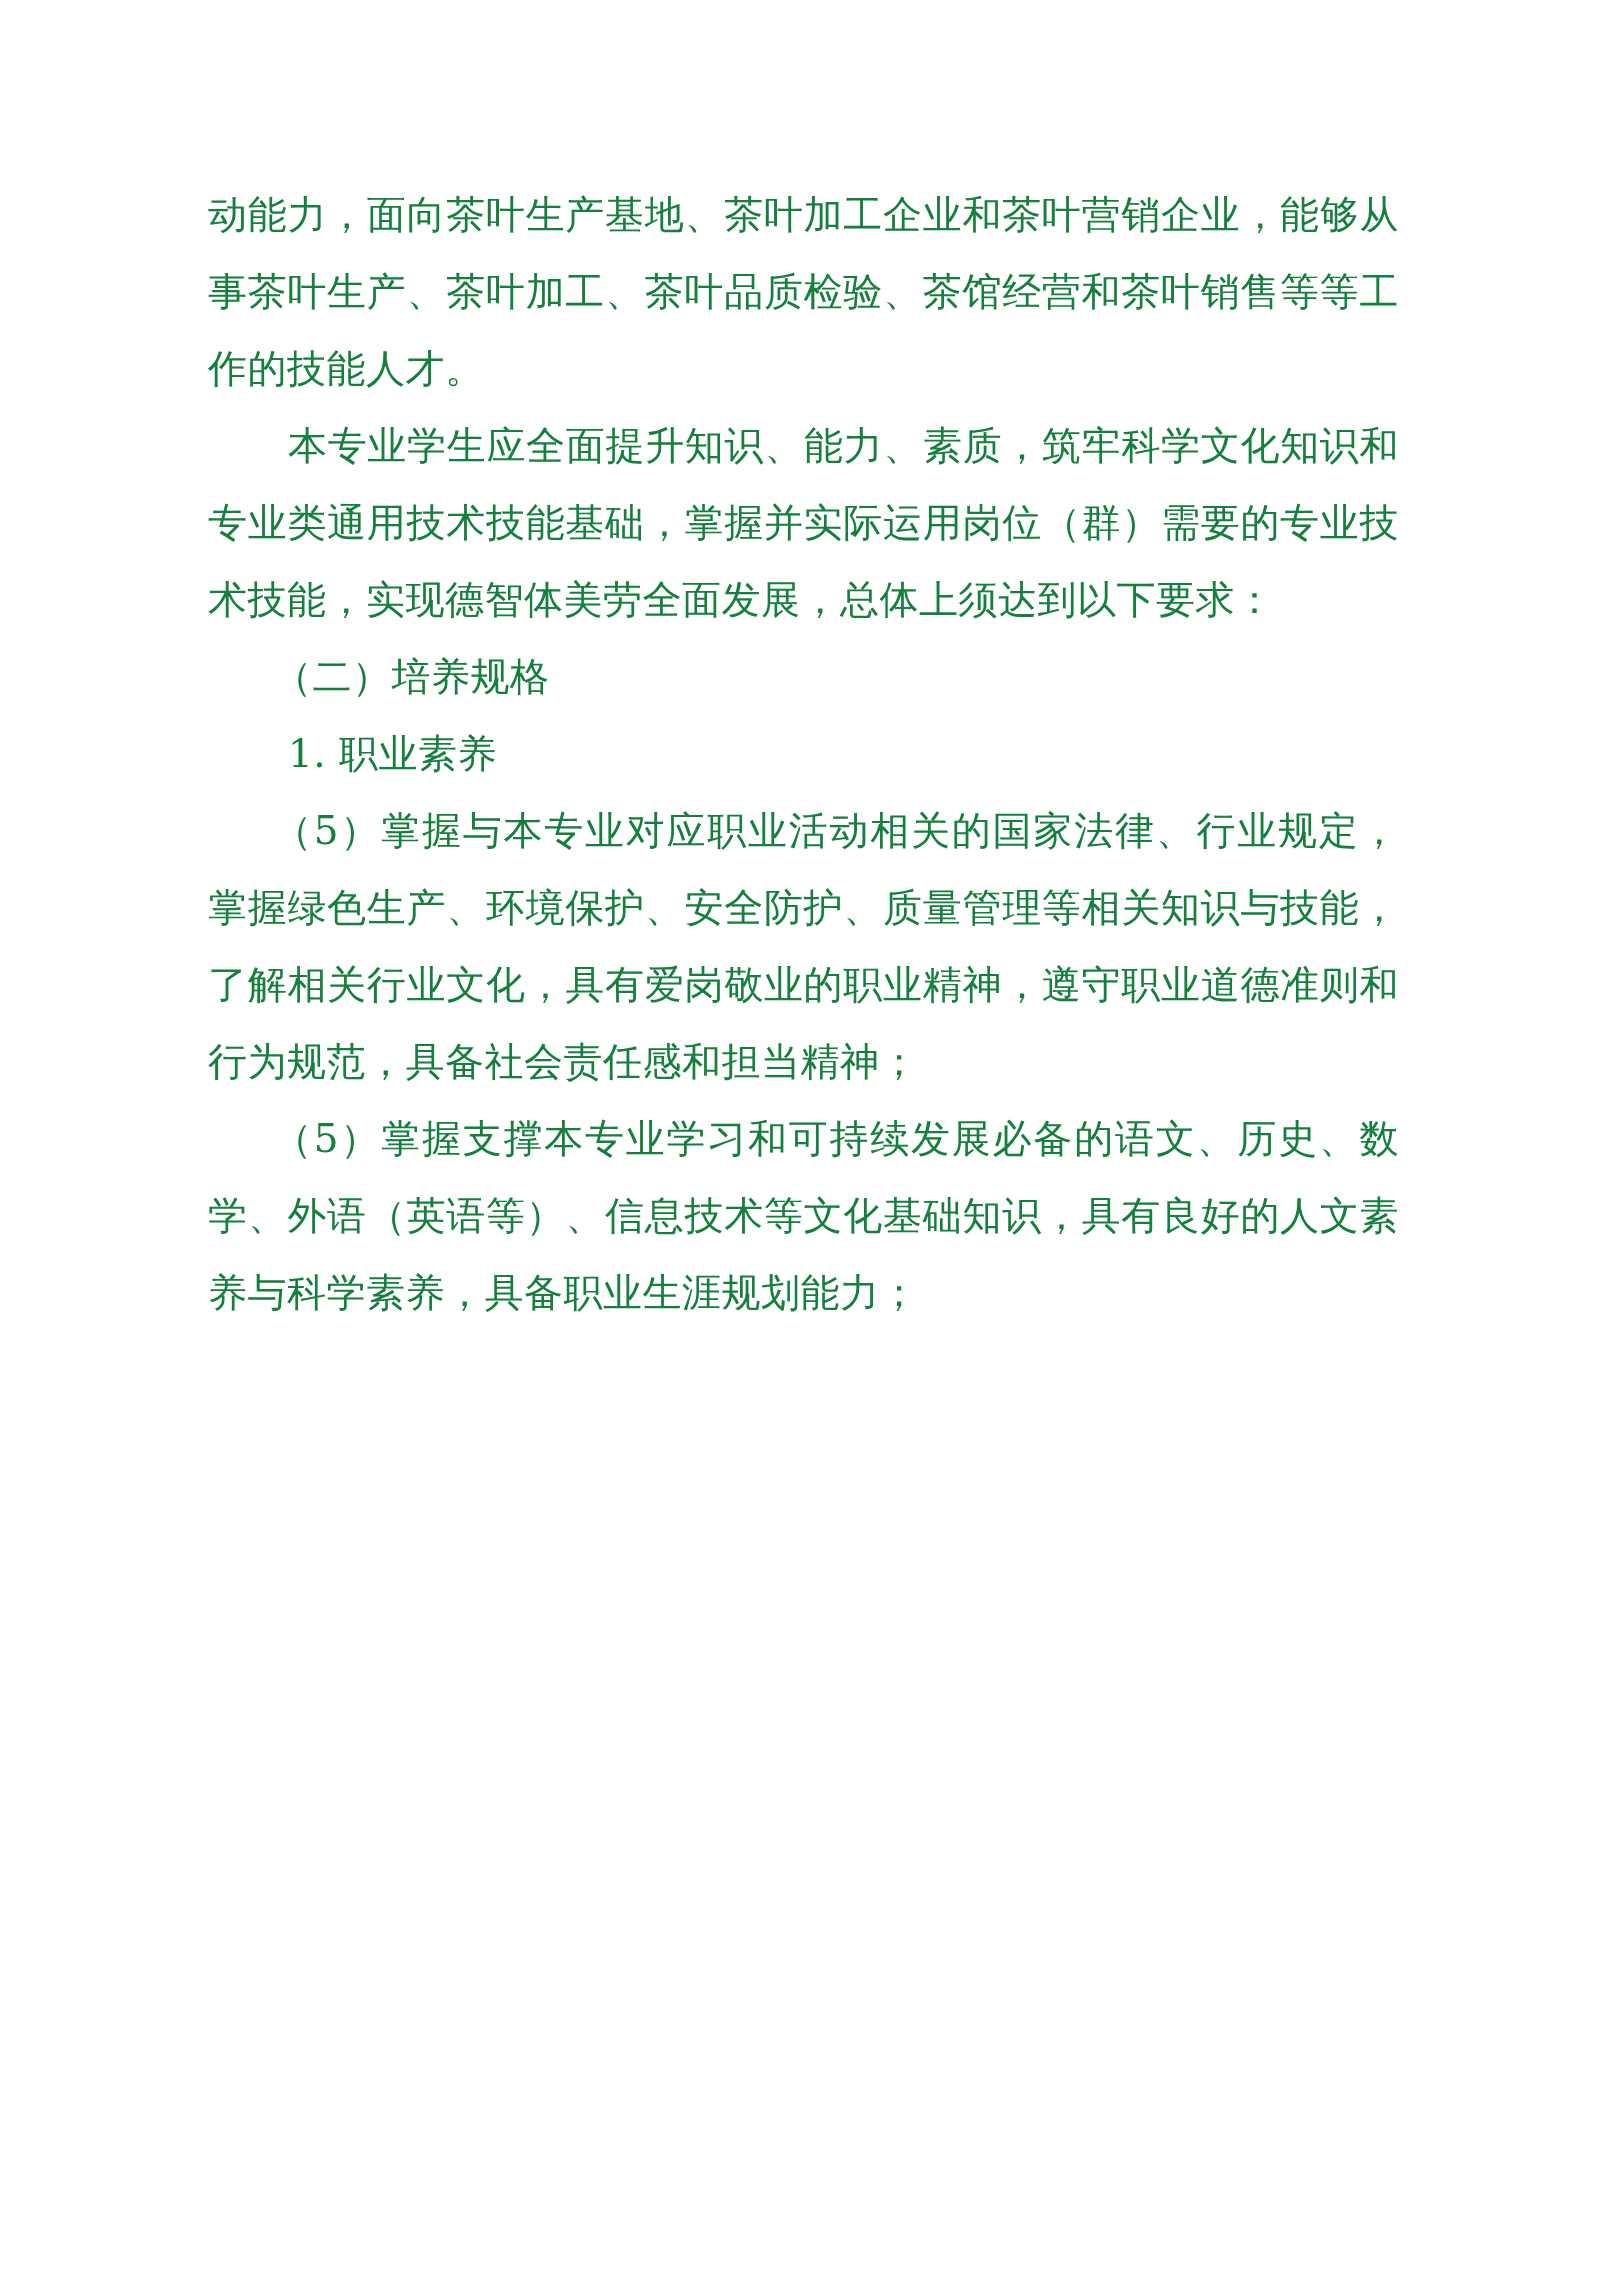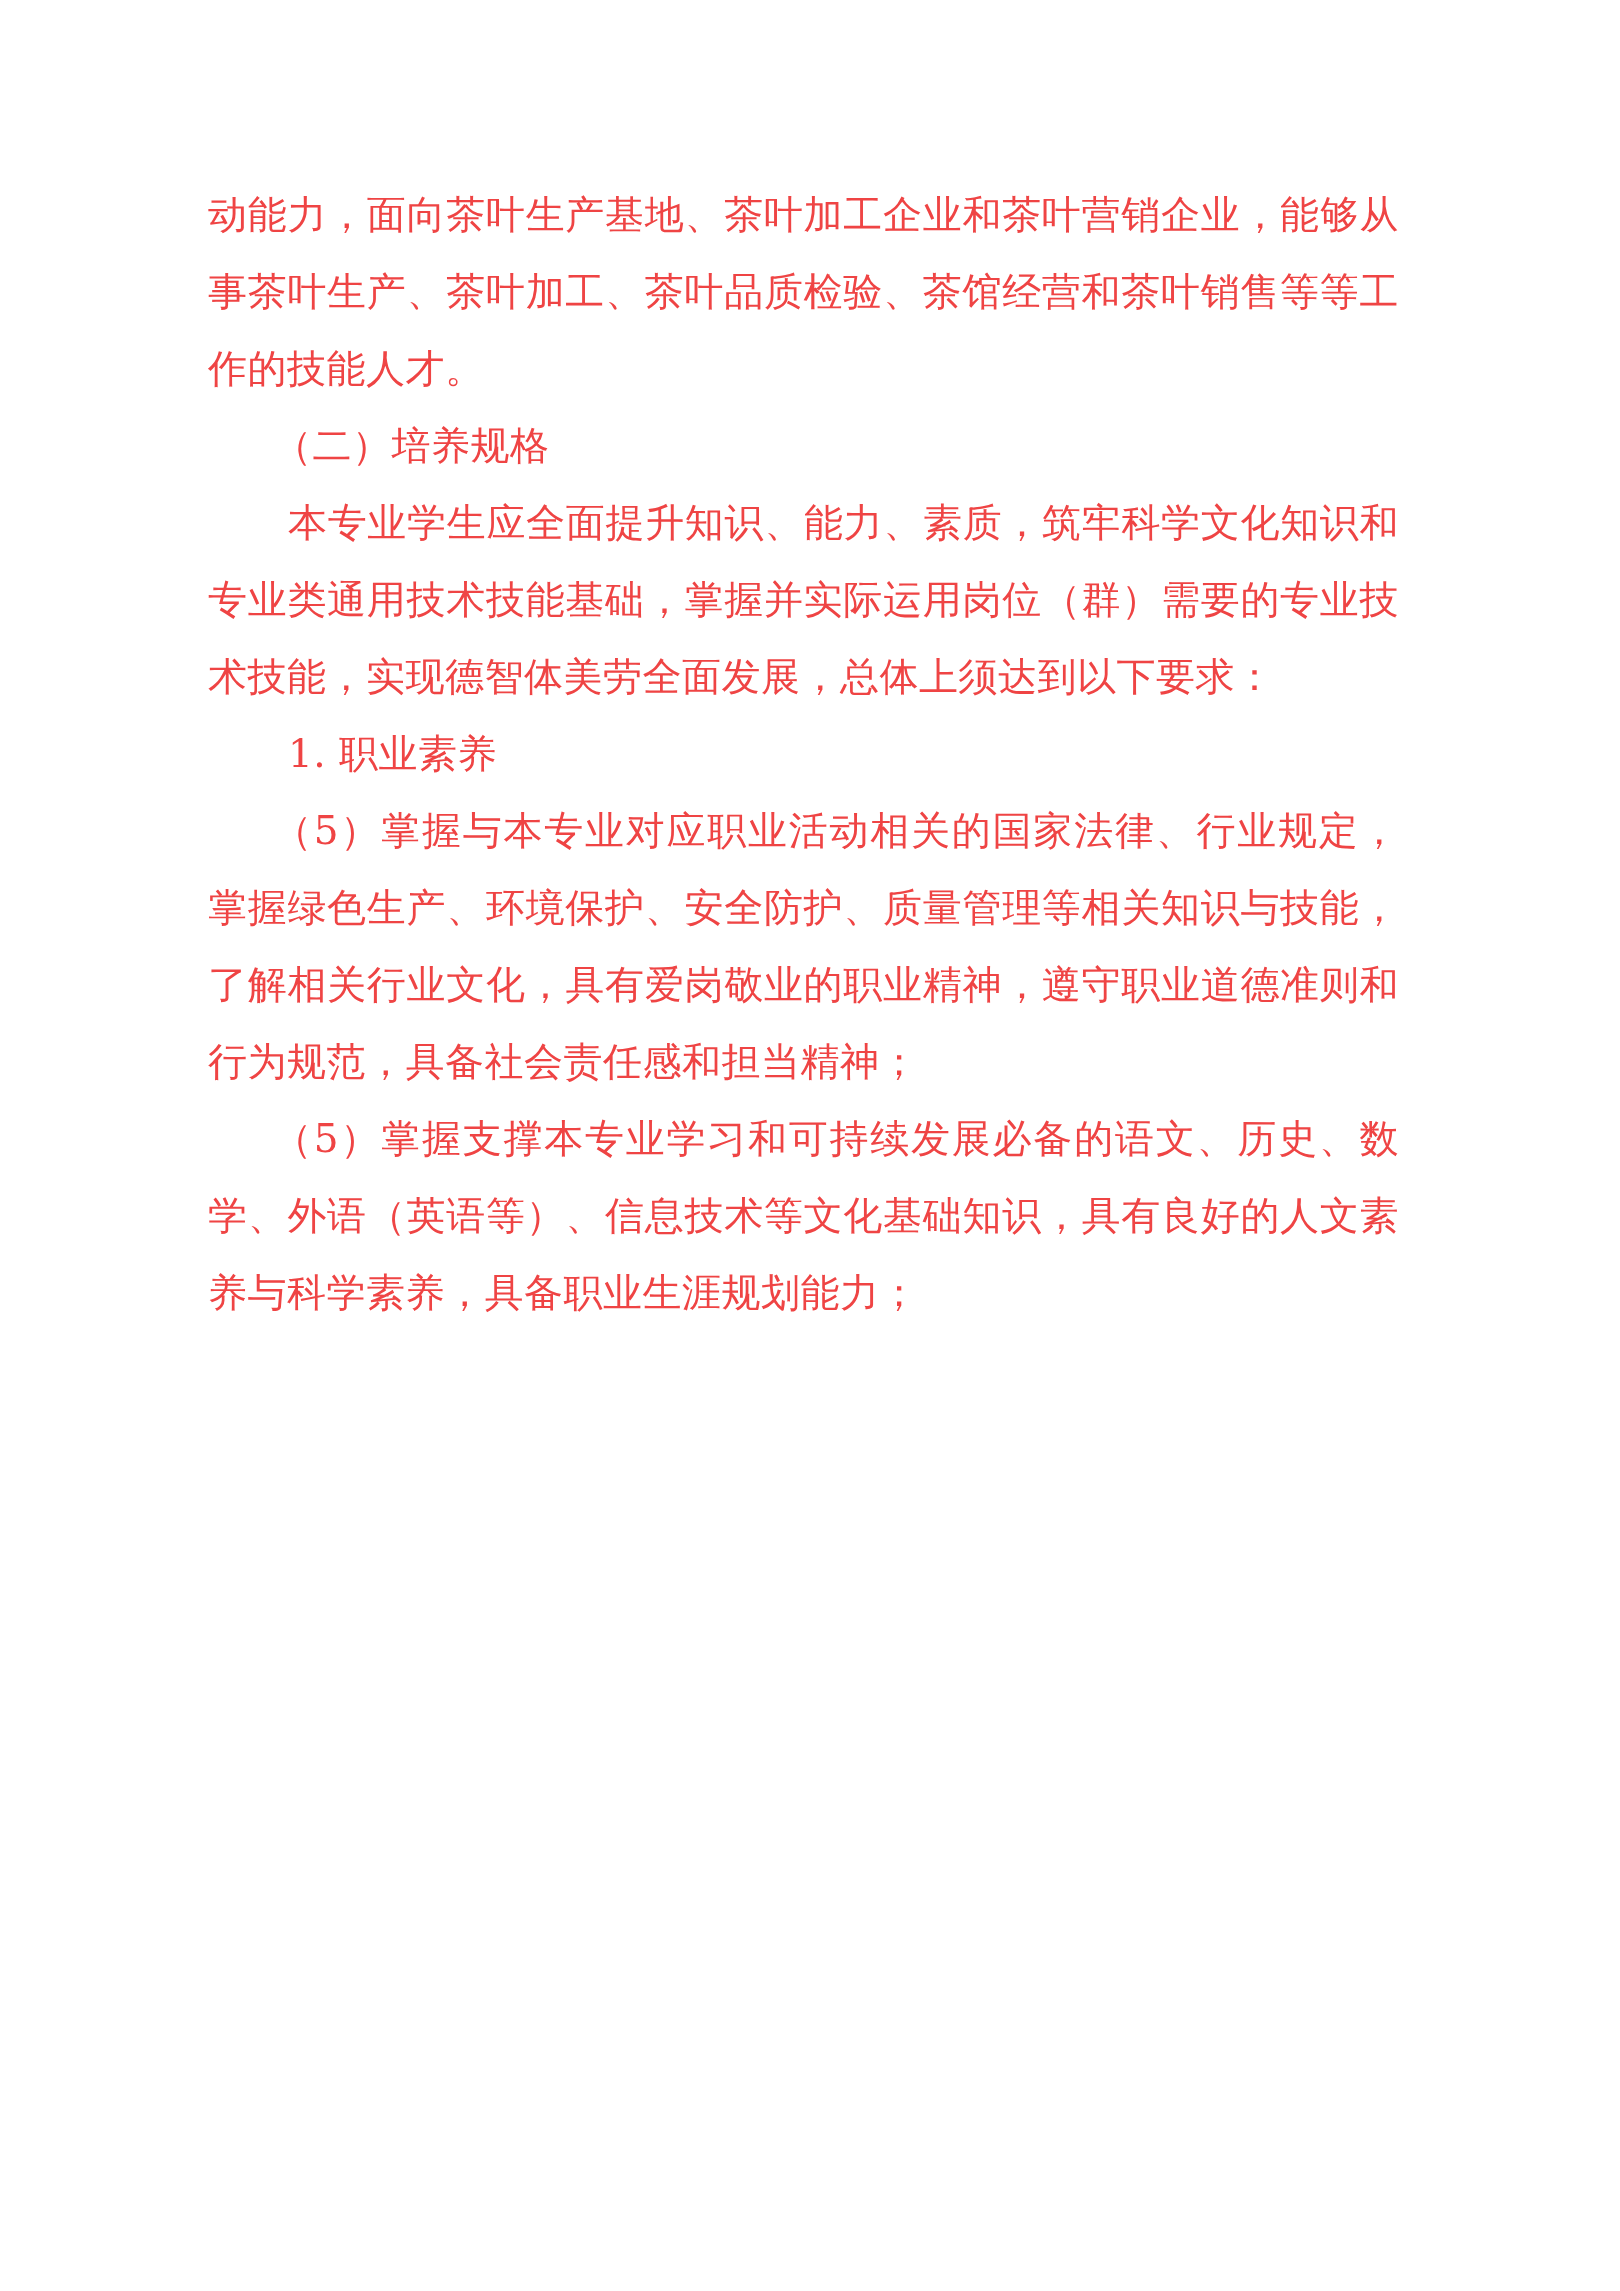--- a/index.html
+++ b/index.html
@@ -7,21 +7,21 @@
     padding: 0;
     background: #ffffff;
   }
   .page {
     width: 1620px;
     height: 1617px;
     background: #ffffff;
     position: relative;
     box-sizing: border-box;
     font-family: "DejaVu Serif", serif;
-    color: #ef4444;
+    color: #15803d;
   }
   .content {
     position: absolute;
     left: 208px;
     top: 176px;
     width: 1191px;
   }
   .para {
     font-size: 39px;
     line-height: 77px;
@@ -46,21 +46,21 @@
     text-align: left;
     letter-spacing: 2px;
   }
 </style>
 </head>
 <body>
 
 <div class="page">
   <div class="content">
     <p class="para">动能力，面向茶叶生产基地、茶叶加工企业和茶叶营销企业，能够从事茶叶生产、茶叶加工、茶叶品质检验、茶馆经营和茶叶销售等等工作的技能人才。</p>
+    <p class="para indent">本专业学生应全面提升知识、能力、素质，筑牢科学文化知识和专业类通用技术技能基础，掌握并实际运用岗位（群）需要的专业技术技能，实现德智体美劳全面发展，总体上须达到以下要求：</p>
     <p class="para indent-paren">（二）培养规格</p>
-    <p class="para indent">本专业学生应全面提升知识、能力、素质，筑牢科学文化知识和专业类通用技术技能基础，掌握并实际运用岗位（群）需要的专业技术技能，实现德智体美劳全面发展，总体上须达到以下要求：</p>
     <p class="para indent">1. 职业素养</p>
     <p class="para indent-paren">（5）掌握与本专业对应职业活动相关的国家法律、行业规定，掌握绿色生产、环境保护、安全防护、质量管理等相关知识与技能，了解相关行业文化，具有爱岗敬业的职业精神，遵守职业道德准则和行为规范，具备社会责任感和担当精神；</p>
     <p class="para indent-paren">（5）掌握支撑本专业学习和可持续发展必备的语文、历史、数学、外语（英语等）、信息技术等文化基础知识，具有良好的人文素养与科学素养，具备职业生涯规划能力；</p>
   </div>
   <div class="footer">- 2 -</div>
 </div>
 
 
 </body></html>

